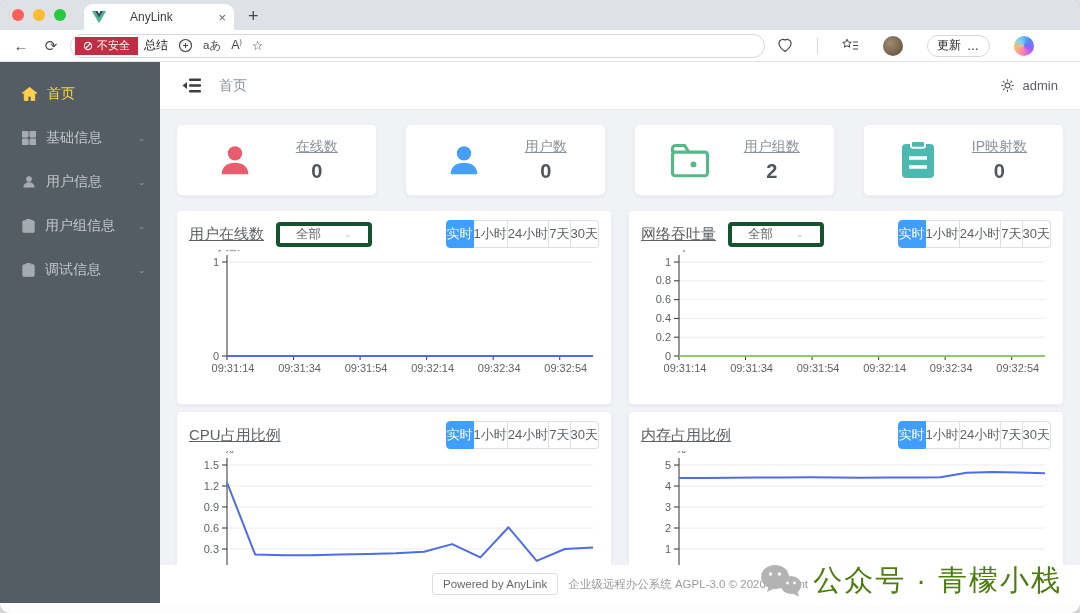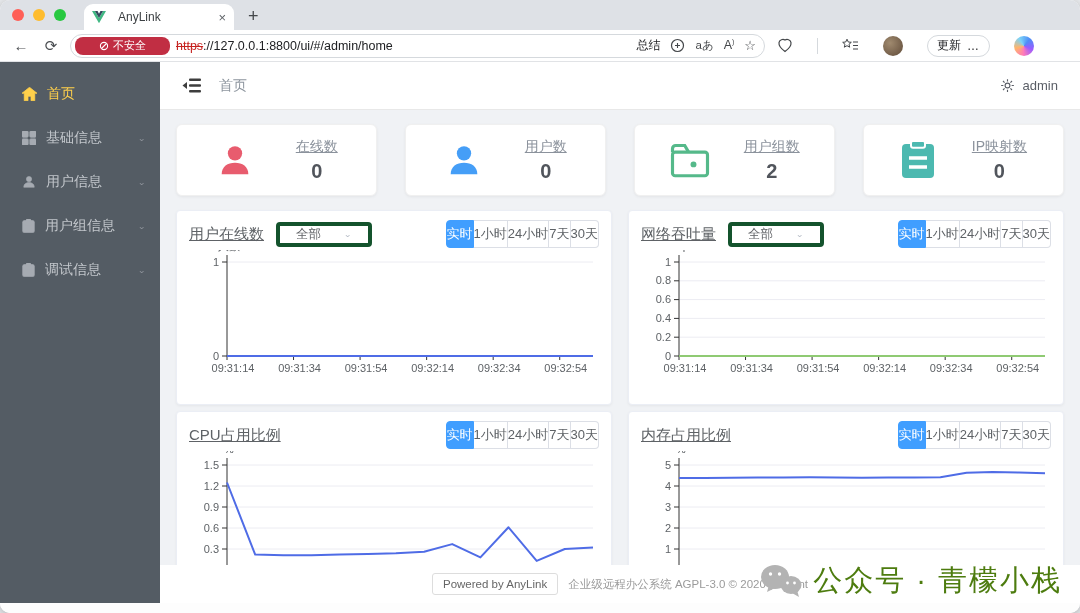--- a/index.html
+++ b/index.html
@@ -4,30 +4,30 @@
 <style>
   * { margin:0; padding:0; box-sizing:border-box; }
   html,body { background:#e8eaed; font-family:"Liberation Sans","DejaVu Sans",sans-serif; }
   .window { width:1080px; height:613px; margin:0 auto; background:#fff; border-radius:10px; overflow:hidden; position:relative; box-shadow:0 2px 8px rgba(0,0,0,.25); }
 
   
   .tabstrip { height:30px; background:#dee1e6; display:flex; align-items:flex-end; padding-left:12px; }
   .traffic { display:flex; gap:9px; align-items:center; height:30px; margin-right:18px; }
   .tl { width:12px; height:12px; border-radius:50%; }
   .tl.red{background:#ff5f57}.tl.yellow{background:#febc2e}.tl.green{background:#28c840}
-  .tab { width:150px; height:26px; background:#fff; border-radius:9px 9px 0 0; display:flex; align-items:center; padding:0 8px; gap:12px; }
+  .tab { width:150px; height:26px; background:#fff; border-radius:9px 9px 0 0; display:flex; align-items:center; padding:0 8px; gap:24px; }
   .tab-title { font-size:12px; color:#3c4043; flex:1; white-space:nowrap; overflow:hidden; }
   .tab-close { font-size:13px; color:#5f6368; cursor:pointer; }
   .newtab { font-size:18px; color:#44474a; margin-left:14px; margin-bottom:3px; }
   .vue-logo { width:14px; height:13px; flex:0 0 auto; }
 
   .toolbar { height:32px; background:#fff; display:flex; align-items:center; padding:0 10px; border-bottom:1px solid #e1e3e6; gap:8px; }
   .nav-ic { font-size:15px; color:#4a4d51; width:22px; text-align:center; }
   .urlbar { flex:1; height:24px; border:1px solid #d5d9dd; border-radius:13px; display:flex; align-items:center; padding:0 8px 0 4px; gap:6px; background:#fff; max-width:695px; }
-  .sec-badge { background:#c12e43; color:#fff; border-radius:8px; height:18px; display:flex; align-items:center; gap:4px; padding:0 24px; font-size:11px; white-space:nowrap; }
+  .sec-badge { background:#c12e43; color:#fff; border-radius:0; height:18px; display:flex; align-items:center; gap:4px; padding:0 8px; font-size:11px; white-space:nowrap; }
   .url-text { font-size:12.5px; color:#202124; flex:1; white-space:nowrap; overflow:hidden; }
   .url-scheme { color:#c5221f; text-decoration:line-through; }
   .urlbar-icons { display:flex; align-items:center; gap:10px; color:#44474a; font-size:12px; }
   .tb-right { display:flex; align-items:center; gap:24px; margin-left:4px; }
   .tb-txt { font-size:12px; color:#202124; white-space:nowrap; }
   .tb-sep { width:1px; height:16px; background:#d5d9dd; }
   .avatar { width:20px; height:20px; border-radius:50%; background:radial-gradient(circle at 35% 35%, #a08a6f, #5f4a38); }
   .update-pill { border:1px solid #d5d9dd; border-radius:13px; height:22px; display:flex; align-items:center; gap:6px; padding:0 9px; font-size:12px; color:#202124; white-space:nowrap; }
   .copilot { width:20px; height:20px; border-radius:50%; background:conic-gradient(from 40deg,#4e8df7,#9a5cff,#ff7ab8,#ffb56b,#7cd3f7,#4e8df7); }
 
@@ -102,21 +102,20 @@
     <span class="nav-ic">←</span>
     <span class="nav-ic">⟳</span>
     <div class="urlbar">
       <span class="sec-badge">
         <svg width="10" height="10" viewBox="0 0 10 10">
             <circle cx="5" cy="5" r="3.6" fill="none" stroke="#fff" stroke-width="1.1"></circle>
             <line x1="2.5" y1="7.5" x2="7.5" y2="2.5" stroke="#fff" stroke-width="1.1"></line>
           </svg>
         <span>不安全</span>
       </span>
-      <span class="url-text"><span class="url-scheme">https</span><span>://127.0.0.1:8800/ui/#/admin/home</span></span>
       <span class="urlbar-icons">
         <span class="tb-txt">总结</span>
         <svg width="15" height="15" viewBox="0 0 15 15">
             <circle cx="7.5" cy="7.5" r="6" fill="none" stroke="#44474a" stroke-width="1.2"></circle>
             <path d="M5 7.5 h5 M7.5 5 v5" stroke="#44474a" stroke-width="1.1"></path>
           </svg>
         <span style="font-size:11.5px;color:#44474a;">aあ</span>
         <span style="font-size:12.5px;color:#44474a;">A<sup style="font-size:7px">)</sup></span>
         <span style="font-size:13px;color:#44474a;">☆</span>
       </span>

